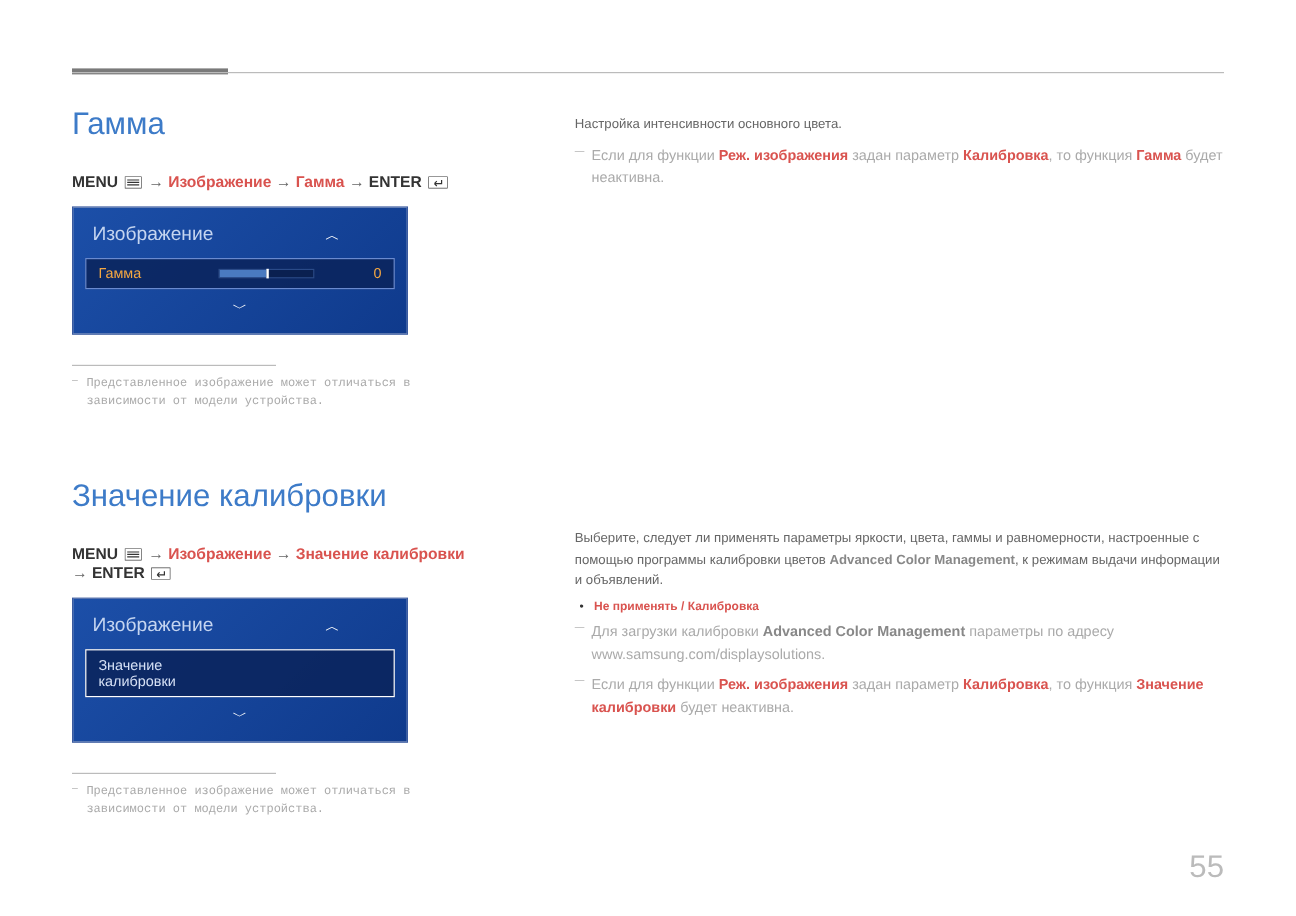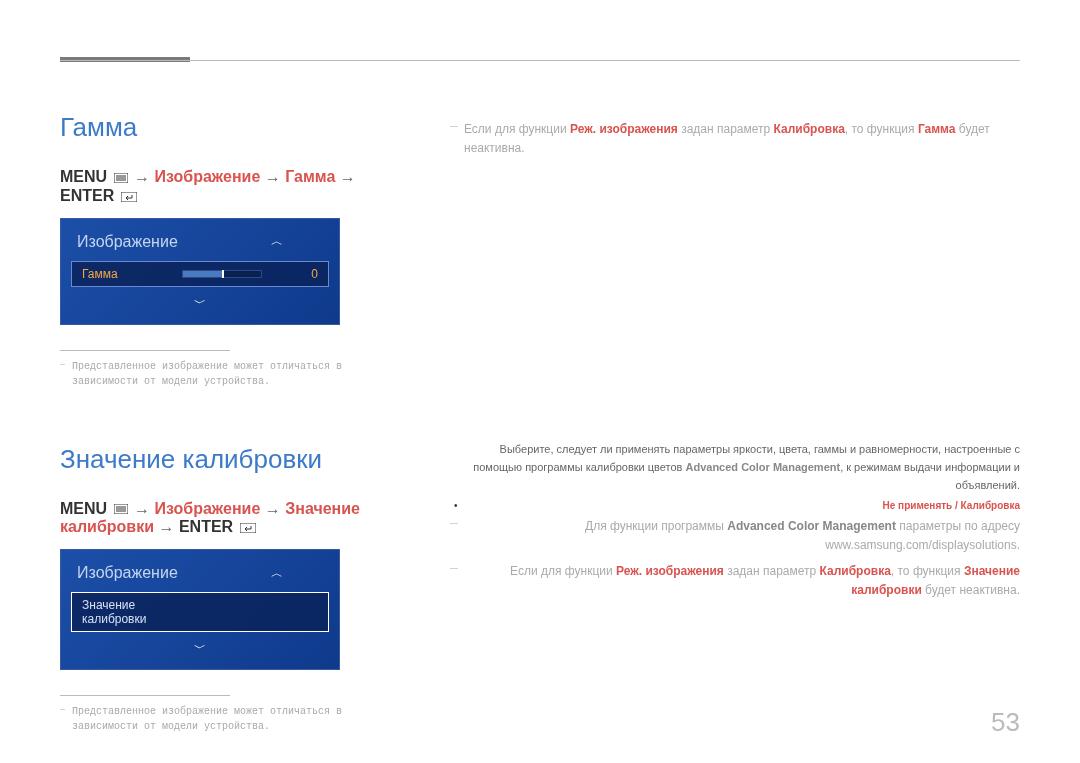--- a/index.html
+++ b/index.html
@@ -28,40 +28,40 @@
     }
     .top-bar-accent {
       position: absolute;
       top: 57px;
       left: 60px;
       width: 130px;
       height: 5px;
       background: #7a7a7a;
     }
     .content {
-      margin-top: 52px;
+      margin-top: 28px;
       display: flex;
-      gap: 50px;
+      gap: 79px;
     }
     .left-col {
       width: 340px;
       flex-shrink: 0;
     }
     .right-col {
       flex: 1;
       padding-top: 8px;
     }
     .section-title {
       font-size: 26px;
       color: #3d7bc8;
       font-weight: 400;
       margin-bottom: 25px;
     }
     .breadcrumb {
-      font-size: 16px;
+      font-size: 13px;
       font-weight: bold;
       margin-bottom: 12px;
       color: #333;
     }
     .breadcrumb .red {
       color: #d9534f;
       font-weight: bold;
     }
     .breadcrumb .arrow {
       color: #666;
@@ -329,36 +329,37 @@
 
         <div class="note-divider"></div>
         <div class="note">Представленное изображение может отличаться в зависимости от модели устройства.</div>
       </div>
 
     </div>
 
     <div class="right-col">
 
       <div>
+        <p class="desc-text">Настройка интенсивности основного цвета.</p>
         <p class="desc-note">
           <span>Если для функции </span><span class="red-text">Реж. изображения</span><span> задан параметр </span><span class="red-text">Калибровка</span><span>, то функция </span><span class="red-text">Гамма</span><span> будет неактивна.</span>
         </p>
       </div>
 
-      <div style="margin-top: 283px; text-align: right;">
+      <div style="margin-top: 283px;">
         <p class="desc-text">
           <span>Выберите, следует ли применять параметры яркости, цвета, гаммы и равномерности, настроенные с помощью программы калибровки цветов </span><span class="bold">Advanced Color Management</span><span>, к режимам выдачи информации и объявлений.</span>
         </p>
         <div class="bullet-row">
           <span class="red-text">Не применять / Калибровка</span>
         </div>
         <p class="desc-note">
-          <span>Для функции программы </span><span class="bold">Advanced Color Management</span><span> параметры по адресу www.samsung.com/displaysolutions.</span>
+          <span>Для загрузки калибровки </span><span class="bold">Advanced Color Management</span><span> параметры по адресу www.samsung.com/displaysolutions.</span>
         </p>
         <p class="desc-note">
           <span>Если для функции </span><span class="red-text">Реж. изображения</span><span> задан параметр </span><span class="red-text">Калибровка</span><span>, то функция </span><span class="red-text">Значение калибровки</span><span> будет неактивна.</span>
         </p>
       </div>
     </div>
   </div>
 </div>
 
-<div class="page-number">53</div>
+<div class="page-number">55</div>
 
 </body></html>

